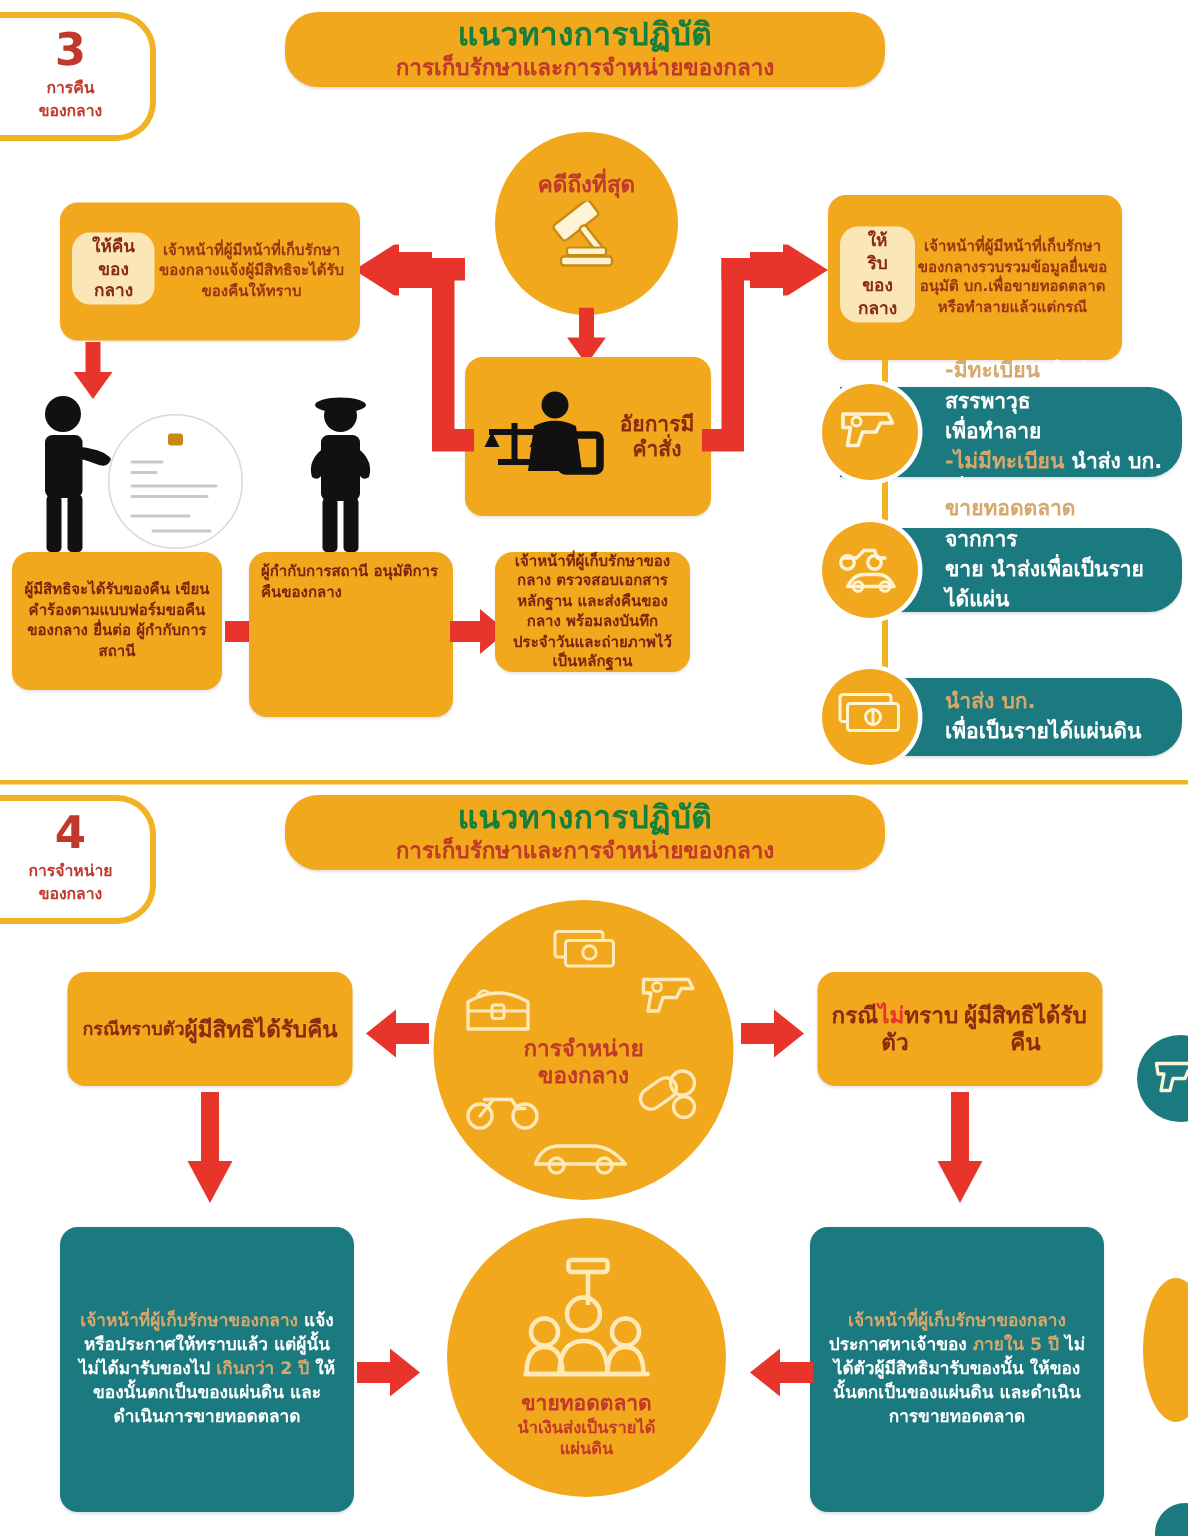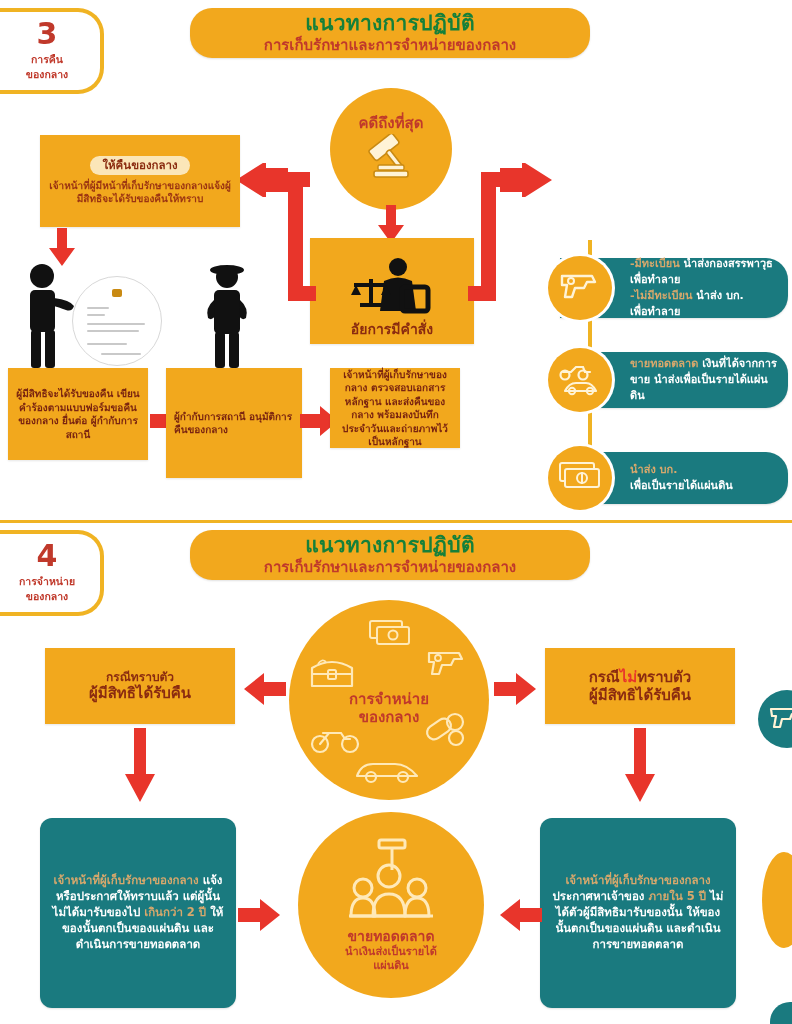--- a/index.html
+++ b/index.html
@@ -29,22 +29,22 @@
   .title-pill{
     background:#F2A81D;border-radius:22px;
     display:flex;flex-direction:column;align-items:center;justify-content:center;
     box-shadow:0 1px 2px rgba(0,0,0,.12);
   }
   .title-main{font-size:21px;font-weight:bold;color:#15803a;line-height:1.1;letter-spacing:.3px;}
   .title-sub{font-size:15px;font-weight:bold;color:#C0392B;line-height:1.2;margin-top:1px;}
 
   
   .obox{
-    background:#F2A81D;border-radius:0;
-    display:flex;flex-direction:column;align-items:center;justify-content:center;
+    background:#F2A81D;border-radius:12px;
+    display:flex;flex-direction:row;align-items:center;justify-content:center;
     text-align:center;padding:7px 8px;color:#8a2b10;
     box-shadow:0 1px 2px rgba(0,0,0,.10);
   }
   .obox-head{
     background:#FBE6B8;border-radius:12px;color:#8a2b10;
     font-size:11.5px;font-weight:bold;padding:2px 12px;margin-bottom:4px;line-height:1.3;
   }
   .obox-body{font-size:10px;font-weight:bold;line-height:1.35;color:#9b3412;}
   .obox-body.dk{color:#7a2410;}
 
@@ -52,21 +52,21 @@
   .obox.left .obox-body{text-align:left;width:100%;}
 
   
   .tbox{
     background:#1A7A7F;border-radius:12px;color:#ffffff;
     display:flex;align-items:center;justify-content:center;text-align:center;
     padding:8px 10px;box-shadow:0 1px 2px rgba(0,0,0,.12);
   }
   .tbox-body{font-size:11px;font-weight:bold;line-height:1.38;}
   .tbox.pill{border-radius:0 22px 22px 0;justify-content:flex-start;text-align:left;padding-left:70px;}
-  .tbox.pill .tbox-body{font-size:11px;line-height:1.45;}
+  .tbox.pill .tbox-body{font-size:14px;line-height:1.45;}
   .dim{color:#d7a86c;}
   .hl-red{color:#E8352B;}
 
   
   .circ{
     background:#F2A81D;border-radius:50%;
     display:flex;flex-direction:column;align-items:center;justify-content:center;
     text-align:center;color:#C0392B;
   }
   .circ-title{font-size:15px;font-weight:bold;line-height:1.2;}
@@ -159,20 +159,24 @@
     <svg width="56" height="34" viewBox="0 0 56 34">
       <path d="M0 5 v24 h22 v7 L52 17 L22 -2 v7 z" fill="#E8352B"></path>
     </svg>
   </div>
 
   <div class="abs obox" style="left:40px;top:135px;width:200px;height:92px;">
     <div class="obox-head">ให้คืนของกลาง</div>
     <div class="obox-body">เจ้าหน้าที่ผู้มีหน้าที่เก็บรักษาของกลางแจ้งผู้มีสิทธิจะได้รับของคืนให้ทราบ</div>
   </div>
 
+  <div class="abs obox" style="left:552px;top:130px;width:196px;height:110px;">
+    <div class="obox-head">ให้ริบของกลาง</div>
+    <div class="obox-body">เจ้าหน้าที่ผู้มีหน้าที่เก็บรักษาของกลางรวบรวมข้อมูลยื่นขออนุมัติ บก.เพื่อขายทอดตลาดหรือทำลายแล้วแต่กรณี</div>
+  </div>
 
   <div class="arrow" style="left:46px;top:228px;">
     <svg width="32" height="40" viewBox="0 0 32 40">
       <path d="M11 0 h10 v20 h8 L16 38 L3 20 h8 Z" fill="#E8352B"></path>
     </svg>
   </div>
 
   <span class="abs" style="left:18px;top:262px;">
     <svg width="62" height="108" viewBox="0 0 62 108">
       <circle cx="24" cy="14" r="12" fill="#111"></circle>

